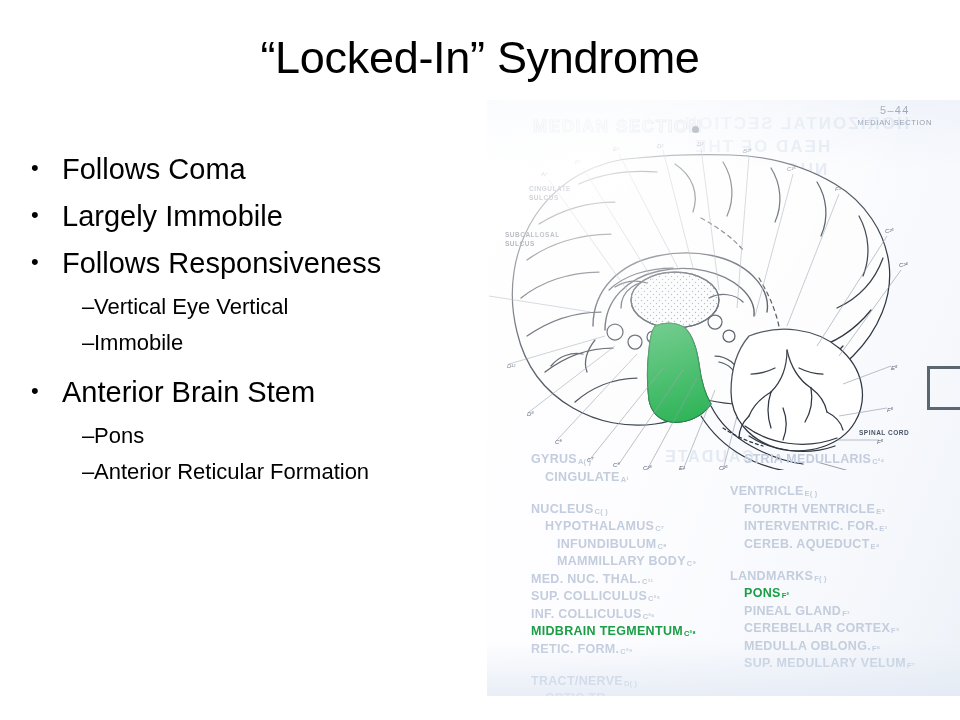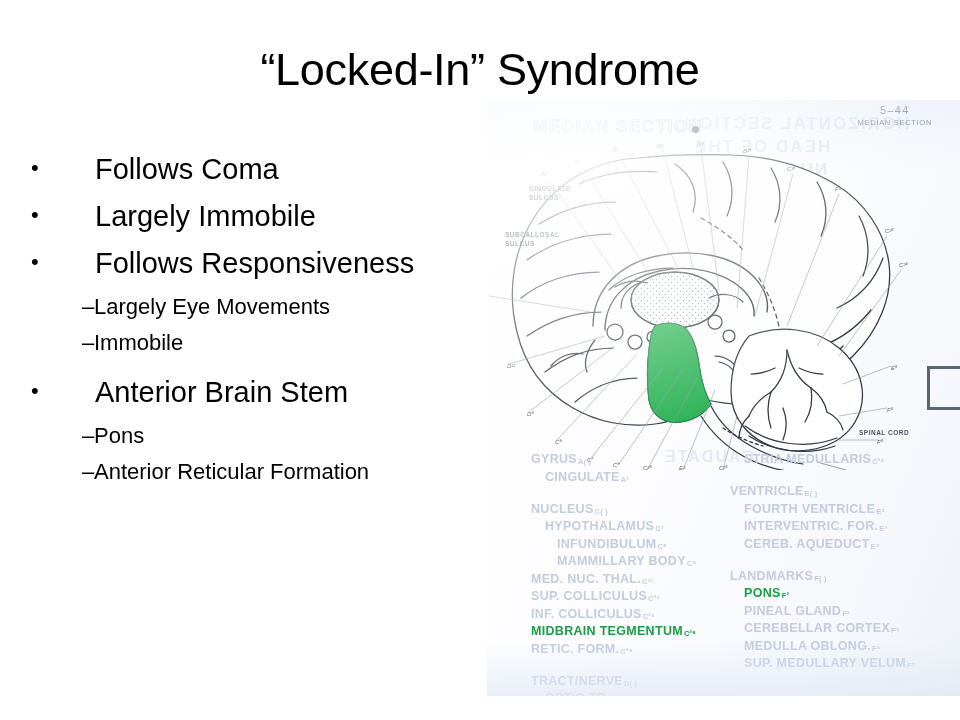--- a/index.html
+++ b/index.html
@@ -25,21 +25,20 @@
     left: 0;
     top: 34px;
     width: 960px;
     text-align: center;
     font-size: 45px;
     line-height: 1.05;
     color: #000000;
     font-family: "Liberation Sans", sans-serif;
     letter-spacing: -0.3px;
     white-space: nowrap;
-    margin-top: 12px;
   }
 
   
   #body-list {
     position: absolute;
     left: 22px;
     top: 155px;
     width: 452px;
   }
   .bullet-row {
@@ -54,21 +53,21 @@
   }
   .lvl1 .marker {
     width: 40px;
     flex: 0 0 40px;
     text-align: left;
     font-size: 22px;
     line-height: 1.18;
     padding-left: 9px;
     box-sizing: border-box;
   }
-  .lvl1 .btext { flex: 1 1 auto; margin-left: 33px; }
+  .lvl1 .btext { flex: 1 1 auto; }
 
   .lvl2 {
     font-size: 22px;
     line-height: 1.0;
     margin-bottom: 14px;
   }
   .lvl2 .marker {
     width: 72px;
     flex: 0 0 72px;
     text-align: left;
@@ -236,21 +235,21 @@
       <span class="btext">Largely Immobile</span>
     </div>
 
     <div class="bullet-row lvl1">
       <span class="marker">•</span>
       <span class="btext">Follows Responsiveness</span>
     </div>
 
     <div class="bullet-row lvl2">
       <span class="marker">–</span>
-      <span class="btext">Largely Eye Movements</span>
+      <span class="btext">Vertical Eye Vertical</span>
     </div>
 
     <div class="bullet-row lvl2">
       <span class="marker">–</span>
       <span class="btext">Immobile</span>
     </div>
 
     <div class="grp-gap"></div>
 
     <div class="bullet-row lvl1">

